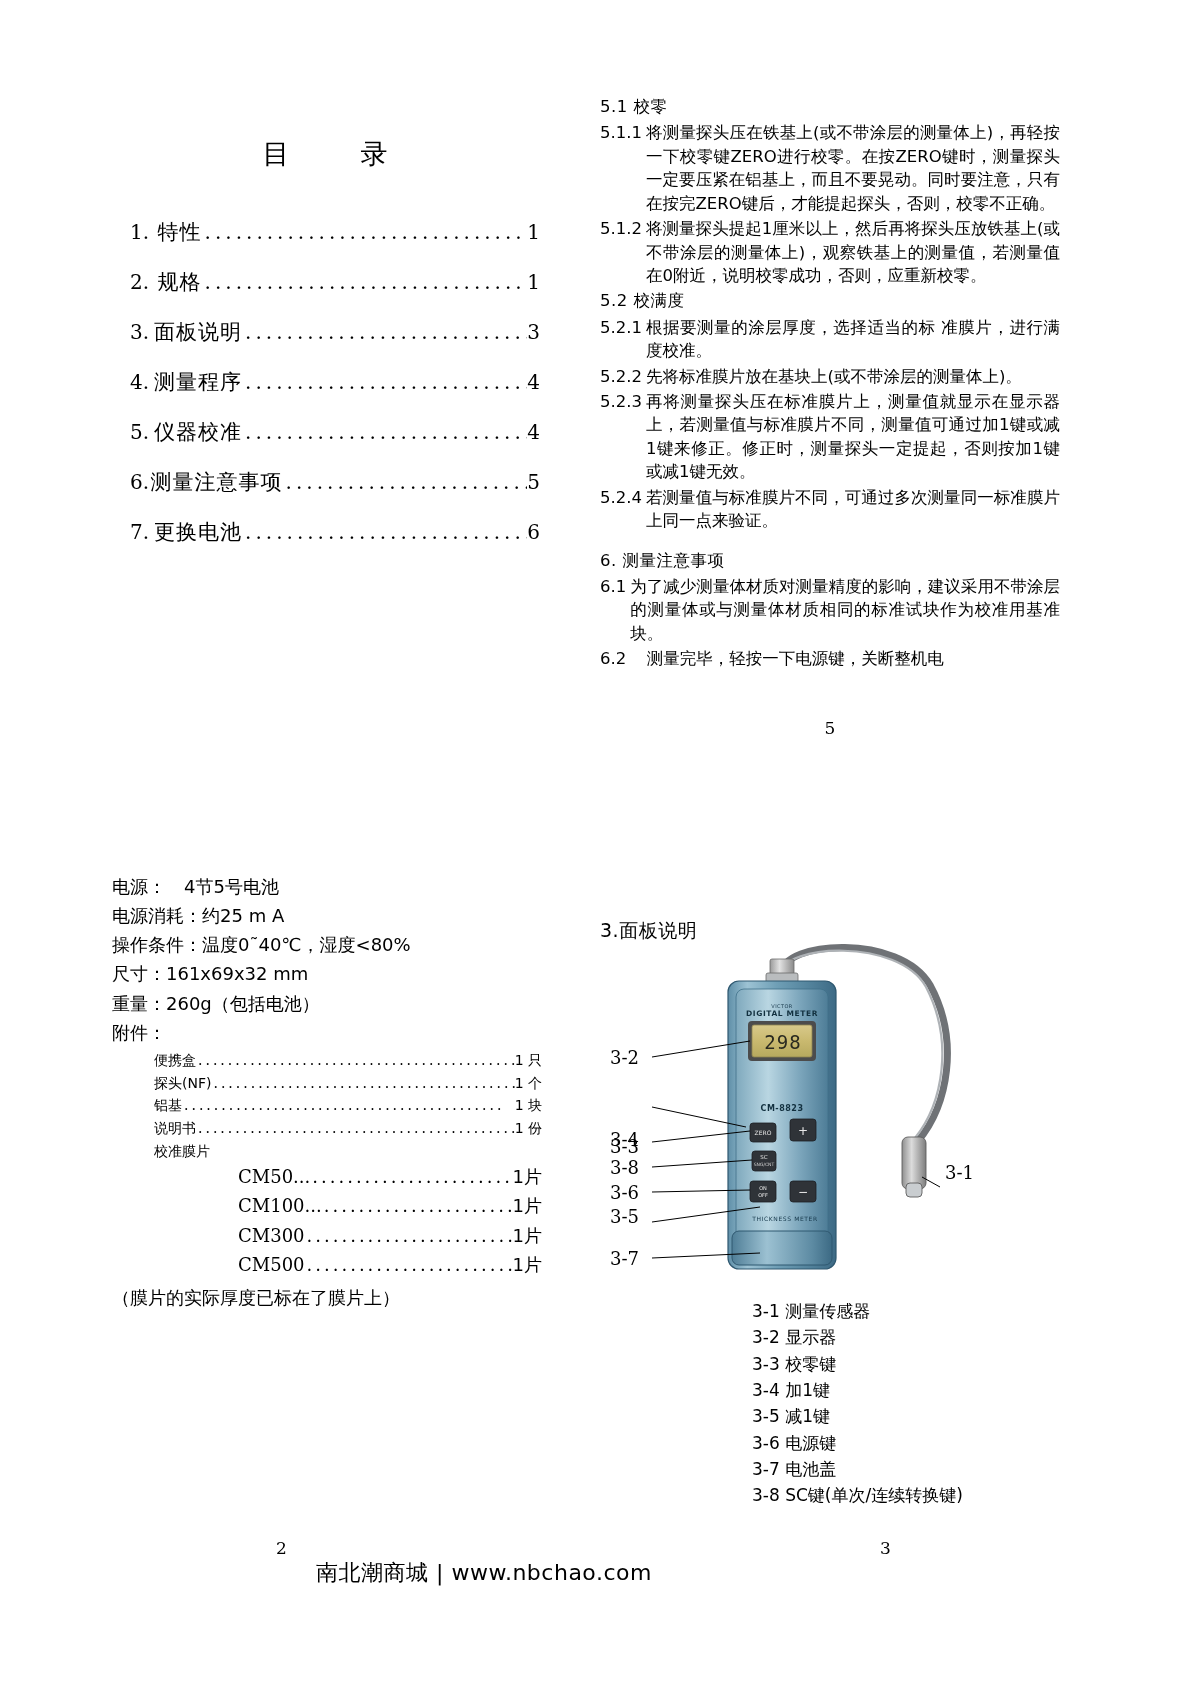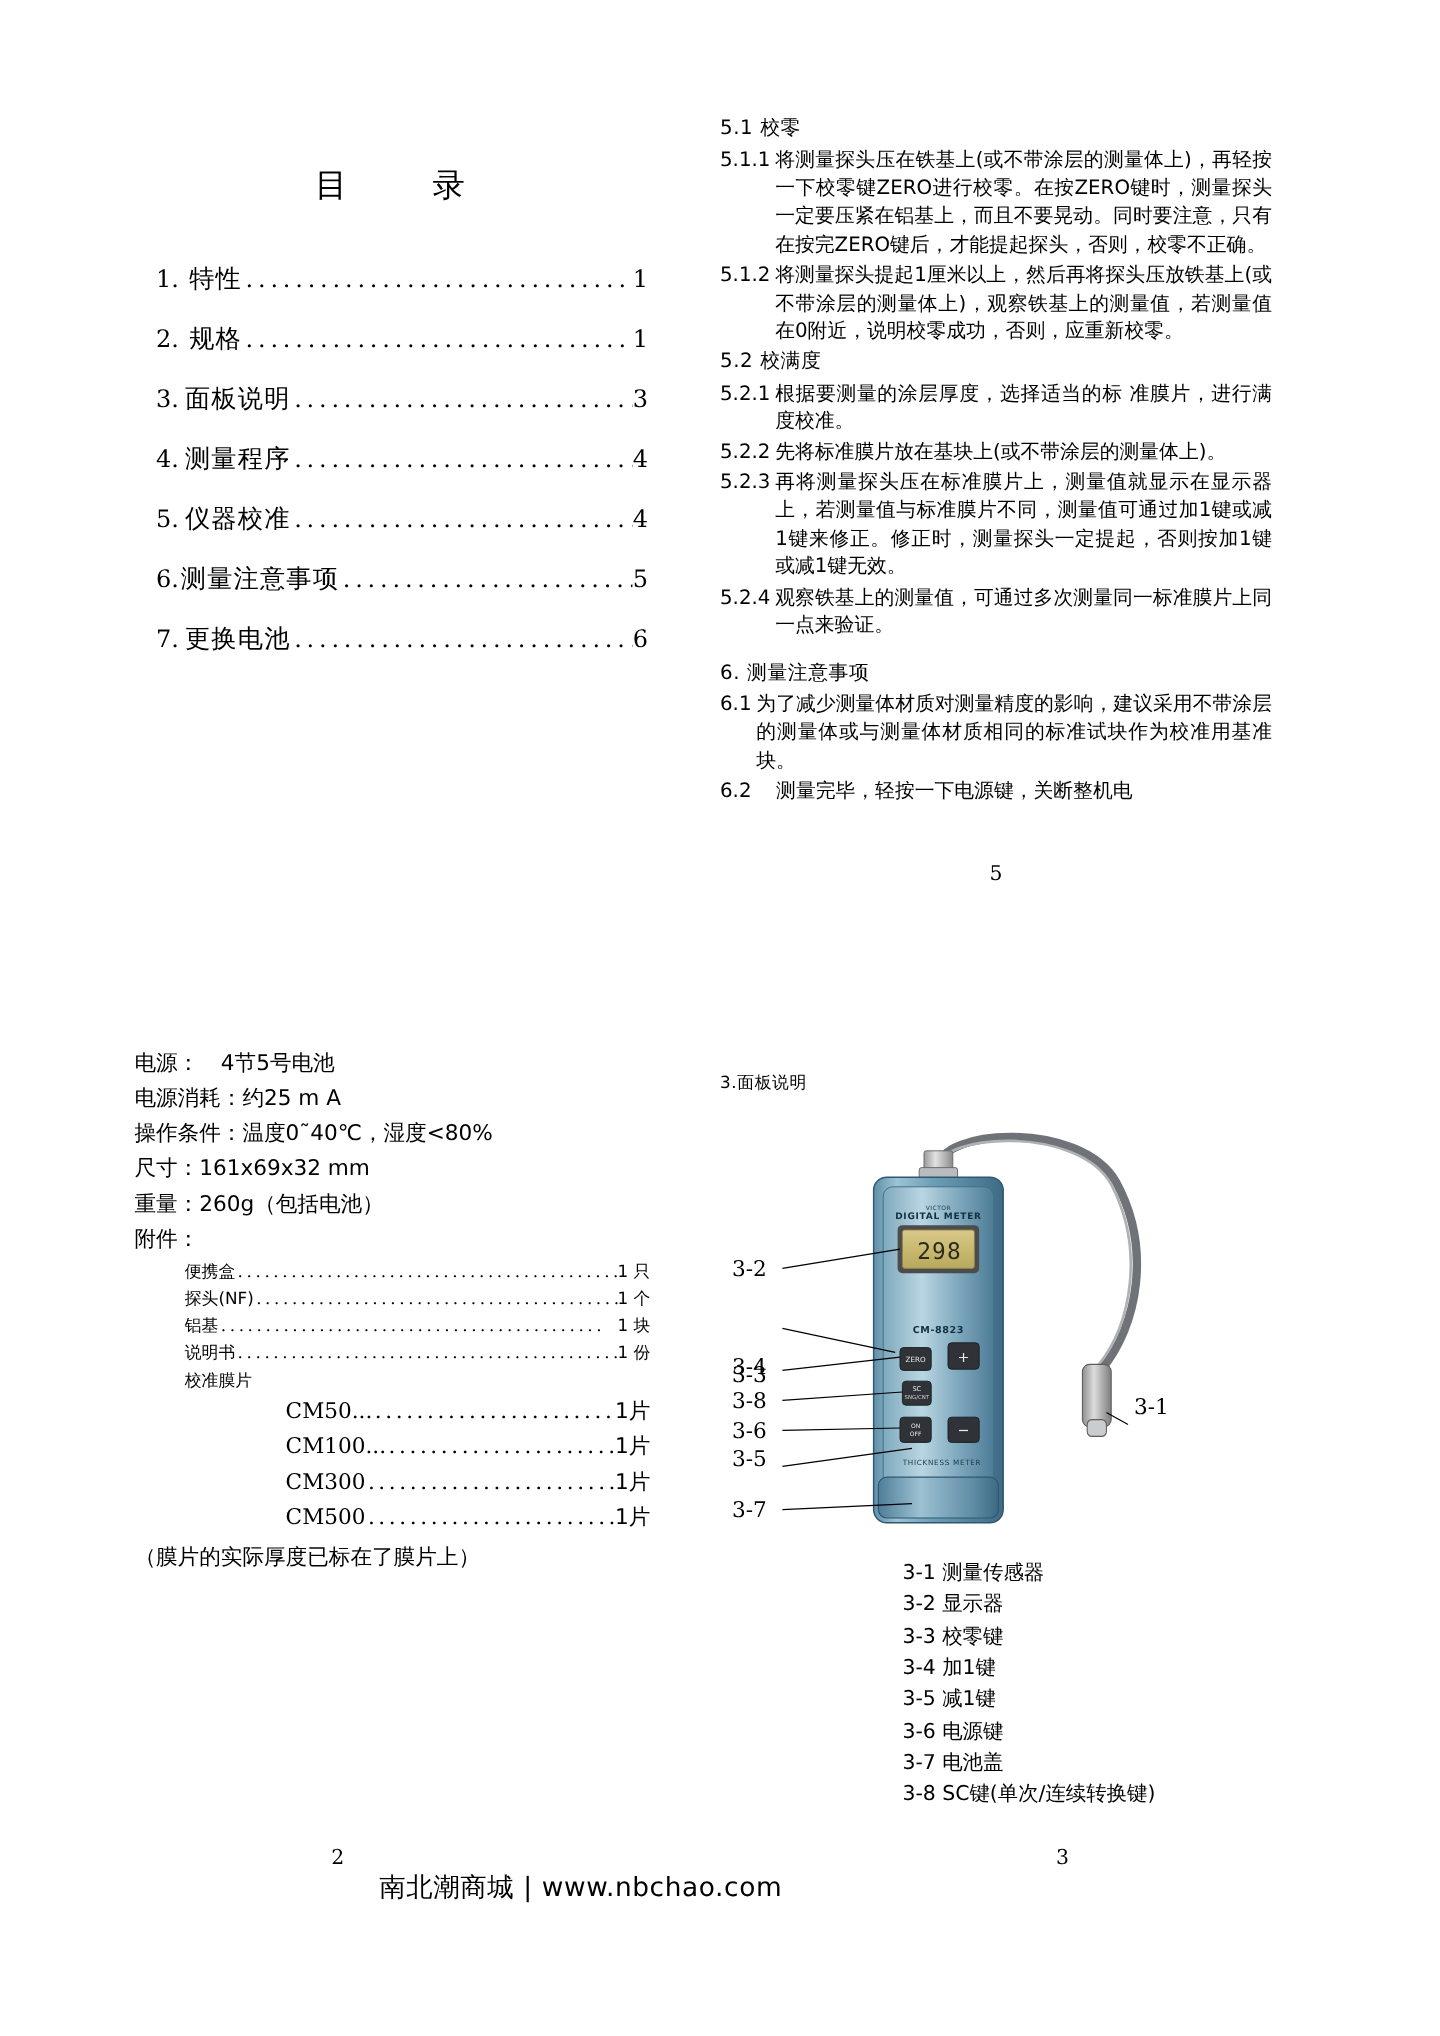--- a/index.html
+++ b/index.html
@@ -151,22 +151,22 @@
     letter-spacing: 3px;
     padding: 0 2px;
     font-family: "DejaVu Serif", "Liberation Serif", serif;
   }
   .film-row .fqty { flex: 0 0 auto; }
   #specs .note { margin-top: 4px; }
 
   
   #panel-head {
     left: 600px;
-    top: 894px;
-    font-size: 14px;
+    top: 918px;
+    font-size: 19px;
     letter-spacing: 0.5px;
   }
   #device-wrap {
     position: absolute;
     left: 600px;
     top: 915px;
     width: 460px;
     height: 390px;
   }
   .lead-label {
@@ -274,21 +274,21 @@
     <div class="r-item">
       <span class="lbl">5.2.2</span>
       <span class="body">先将标准膜片放在基块上(或不带涂层的测量体上)。</span>
     </div>
     <div class="r-item">
       <span class="lbl">5.2.3</span>
       <span class="body">再将测量探头压在标准膜片上，测量值就显示在显示器上，若测量值与标准膜片不同，测量值可通过加1键或减1键来修正。修正时，测量探头一定提起，否则按加1键或减1键无效。</span>
     </div>
     <div class="r-item">
       <span class="lbl">5.2.4</span>
-      <span class="body">观察铁基上的测量值，可通过多次测量同一标准膜片上同一点来验证。</span>
+      <span class="body">若测量值与标准膜片不同，可通过多次测量同一标准膜片上同一点来验证。</span>
     </div>
 
     <div class="sec-gap"></div>
     <div class="r-head2">6.  测量注意事项</div>
 
     <div class="r-item">
       <span class="lbl">6.1</span>
       <span class="body">为了减少测量体材质对测量精度的影响，建议采用不带涂层的测量体或与测量体材质相同的标准试块作为校准用基准块。</span>
     </div>
     <div class="r-item">

